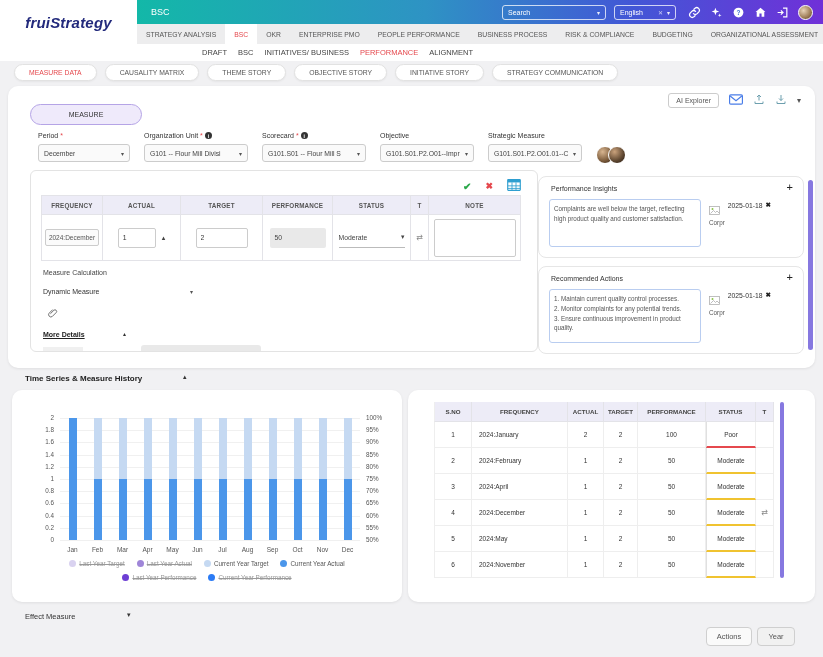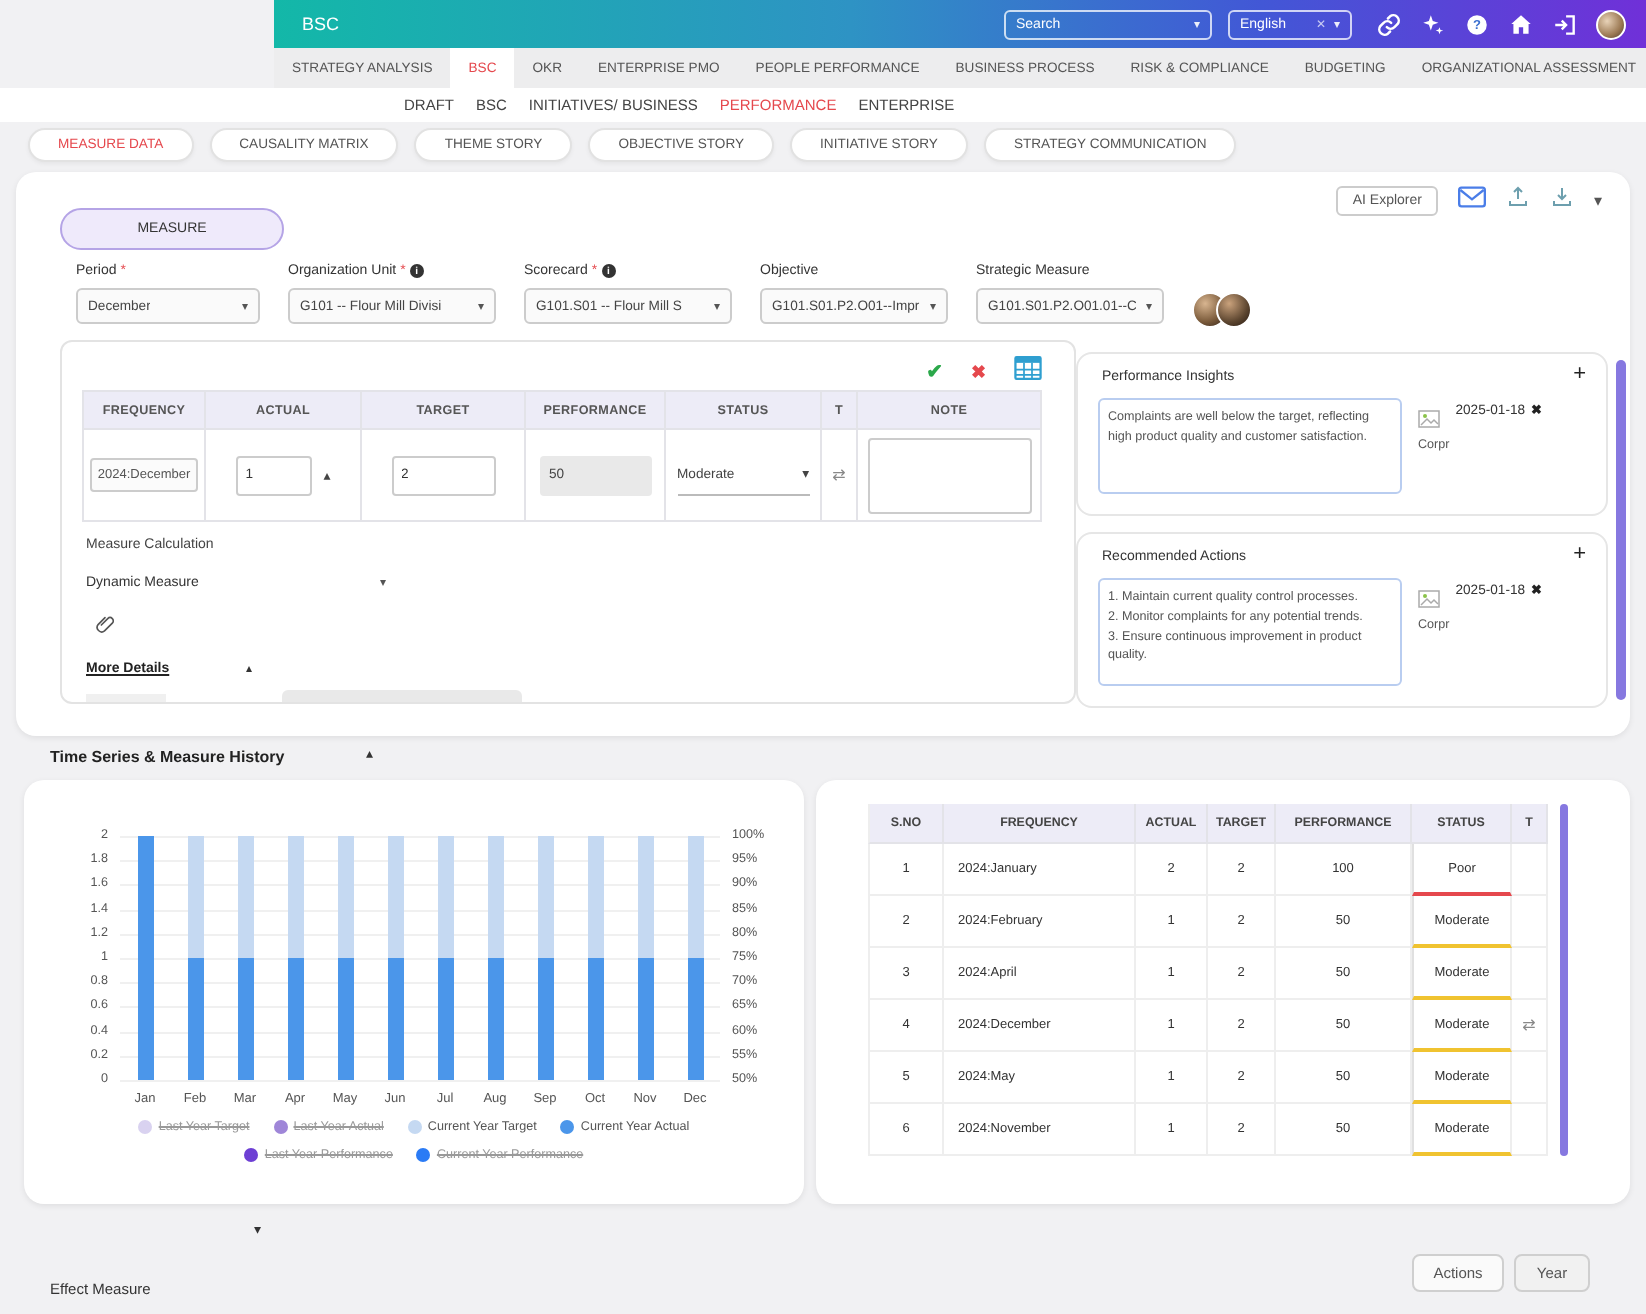--- a/index.html
+++ b/index.html
@@ -156,33 +156,36 @@
   .hrow .hcell:first-child { border-left:1px solid #eee; }
   .hhead .hcell { background:#edecf7; height:20px; font-size:6.2px; color:#444; font-weight:bold;
                   border-color:#e3e3e8; }
   .hbody .hcell { height:26px; }
   .hfreq { justify-content:flex-start; padding-left:7px; }
   .hstatus { border-left:1px solid #e0e0e0; }
   .hist-scroll { position:absolute; left:372px; top:12px; width:4px; height:176px;
                  background:#8678e0; border-radius:2px; }
 
   
-  .effect { position:absolute; left:25px; top:640px; font-size:7.5px; color:#333; }
+  .effect { position:absolute; left:25px; top:612px; font-size:7.5px; color:#333; }
   .effect-chev { position:absolute; left:127px; top:611px; font-size:7px; color:#333; }
   .btn { position:absolute; top:627px; height:19px; background:#fafafa; border:1px solid #cfcfcf;
          border-radius:4px; font-size:7.5px; color:#555; display:flex; align-items:center;
          justify-content:center; font-family:inherit; }
   .btn-update { left:706px; width:46px; }
   .btn-clear { left:757px; width:38px; background:#f1f1f1; }
 </style>
 </head>
 <body>
 
 <div class="app">
 
+  <div class="logo-area">
+    <span class="logo">fruiStrategy</span>
+  </div>
   <div class="top-bar">
     <span class="module-title">BSC</span>
     <span class="tb-spacer"></span>
     <div class="hdr-select hdr-search">
       <span>Search</span>
       <span class="hdr-chev">▾</span>
     </div>
     <div class="hdr-select hdr-lang">
       <span>English</span>
       <span><span class="hdr-x">✕</span><span class="hdr-chev">▾</span></span>
@@ -229,21 +232,21 @@
       <div class="nav-tab">BUSINESS PROCESS</div>
       <div class="nav-tab">RISK &amp; COMPLIANCE</div>
       <div class="nav-tab">BUDGETING</div>
       <div class="nav-tab">ORGANIZATIONAL ASSESSMENT</div>
     </div>
   <div class="sub-nav" id="sub-nav-items">
       <span class="sub-tab">DRAFT</span>
       <span class="sub-tab">BSC</span>
       <span class="sub-tab">INITIATIVES/ BUSINESS</span>
       <span class="sub-tab active">PERFORMANCE</span>
-      <span class="sub-tab">ENTERPRISE</span>
+      <span class="sub-tab">ALIGNMENT</span>
     </div>
 
   <div class="pill-tabs" id="pill-tabs">
       <div class="pill-tab active">MEASURE DATA</div>
       <div class="pill-tab">CAUSALITY MATRIX</div>
       <div class="pill-tab">THEME STORY</div>
       <div class="pill-tab">OBJECTIVE STORY</div>
       <div class="pill-tab">INITIATIVE STORY</div>
       <div class="pill-tab">STRATEGY COMMUNICATION</div>
     </div>

